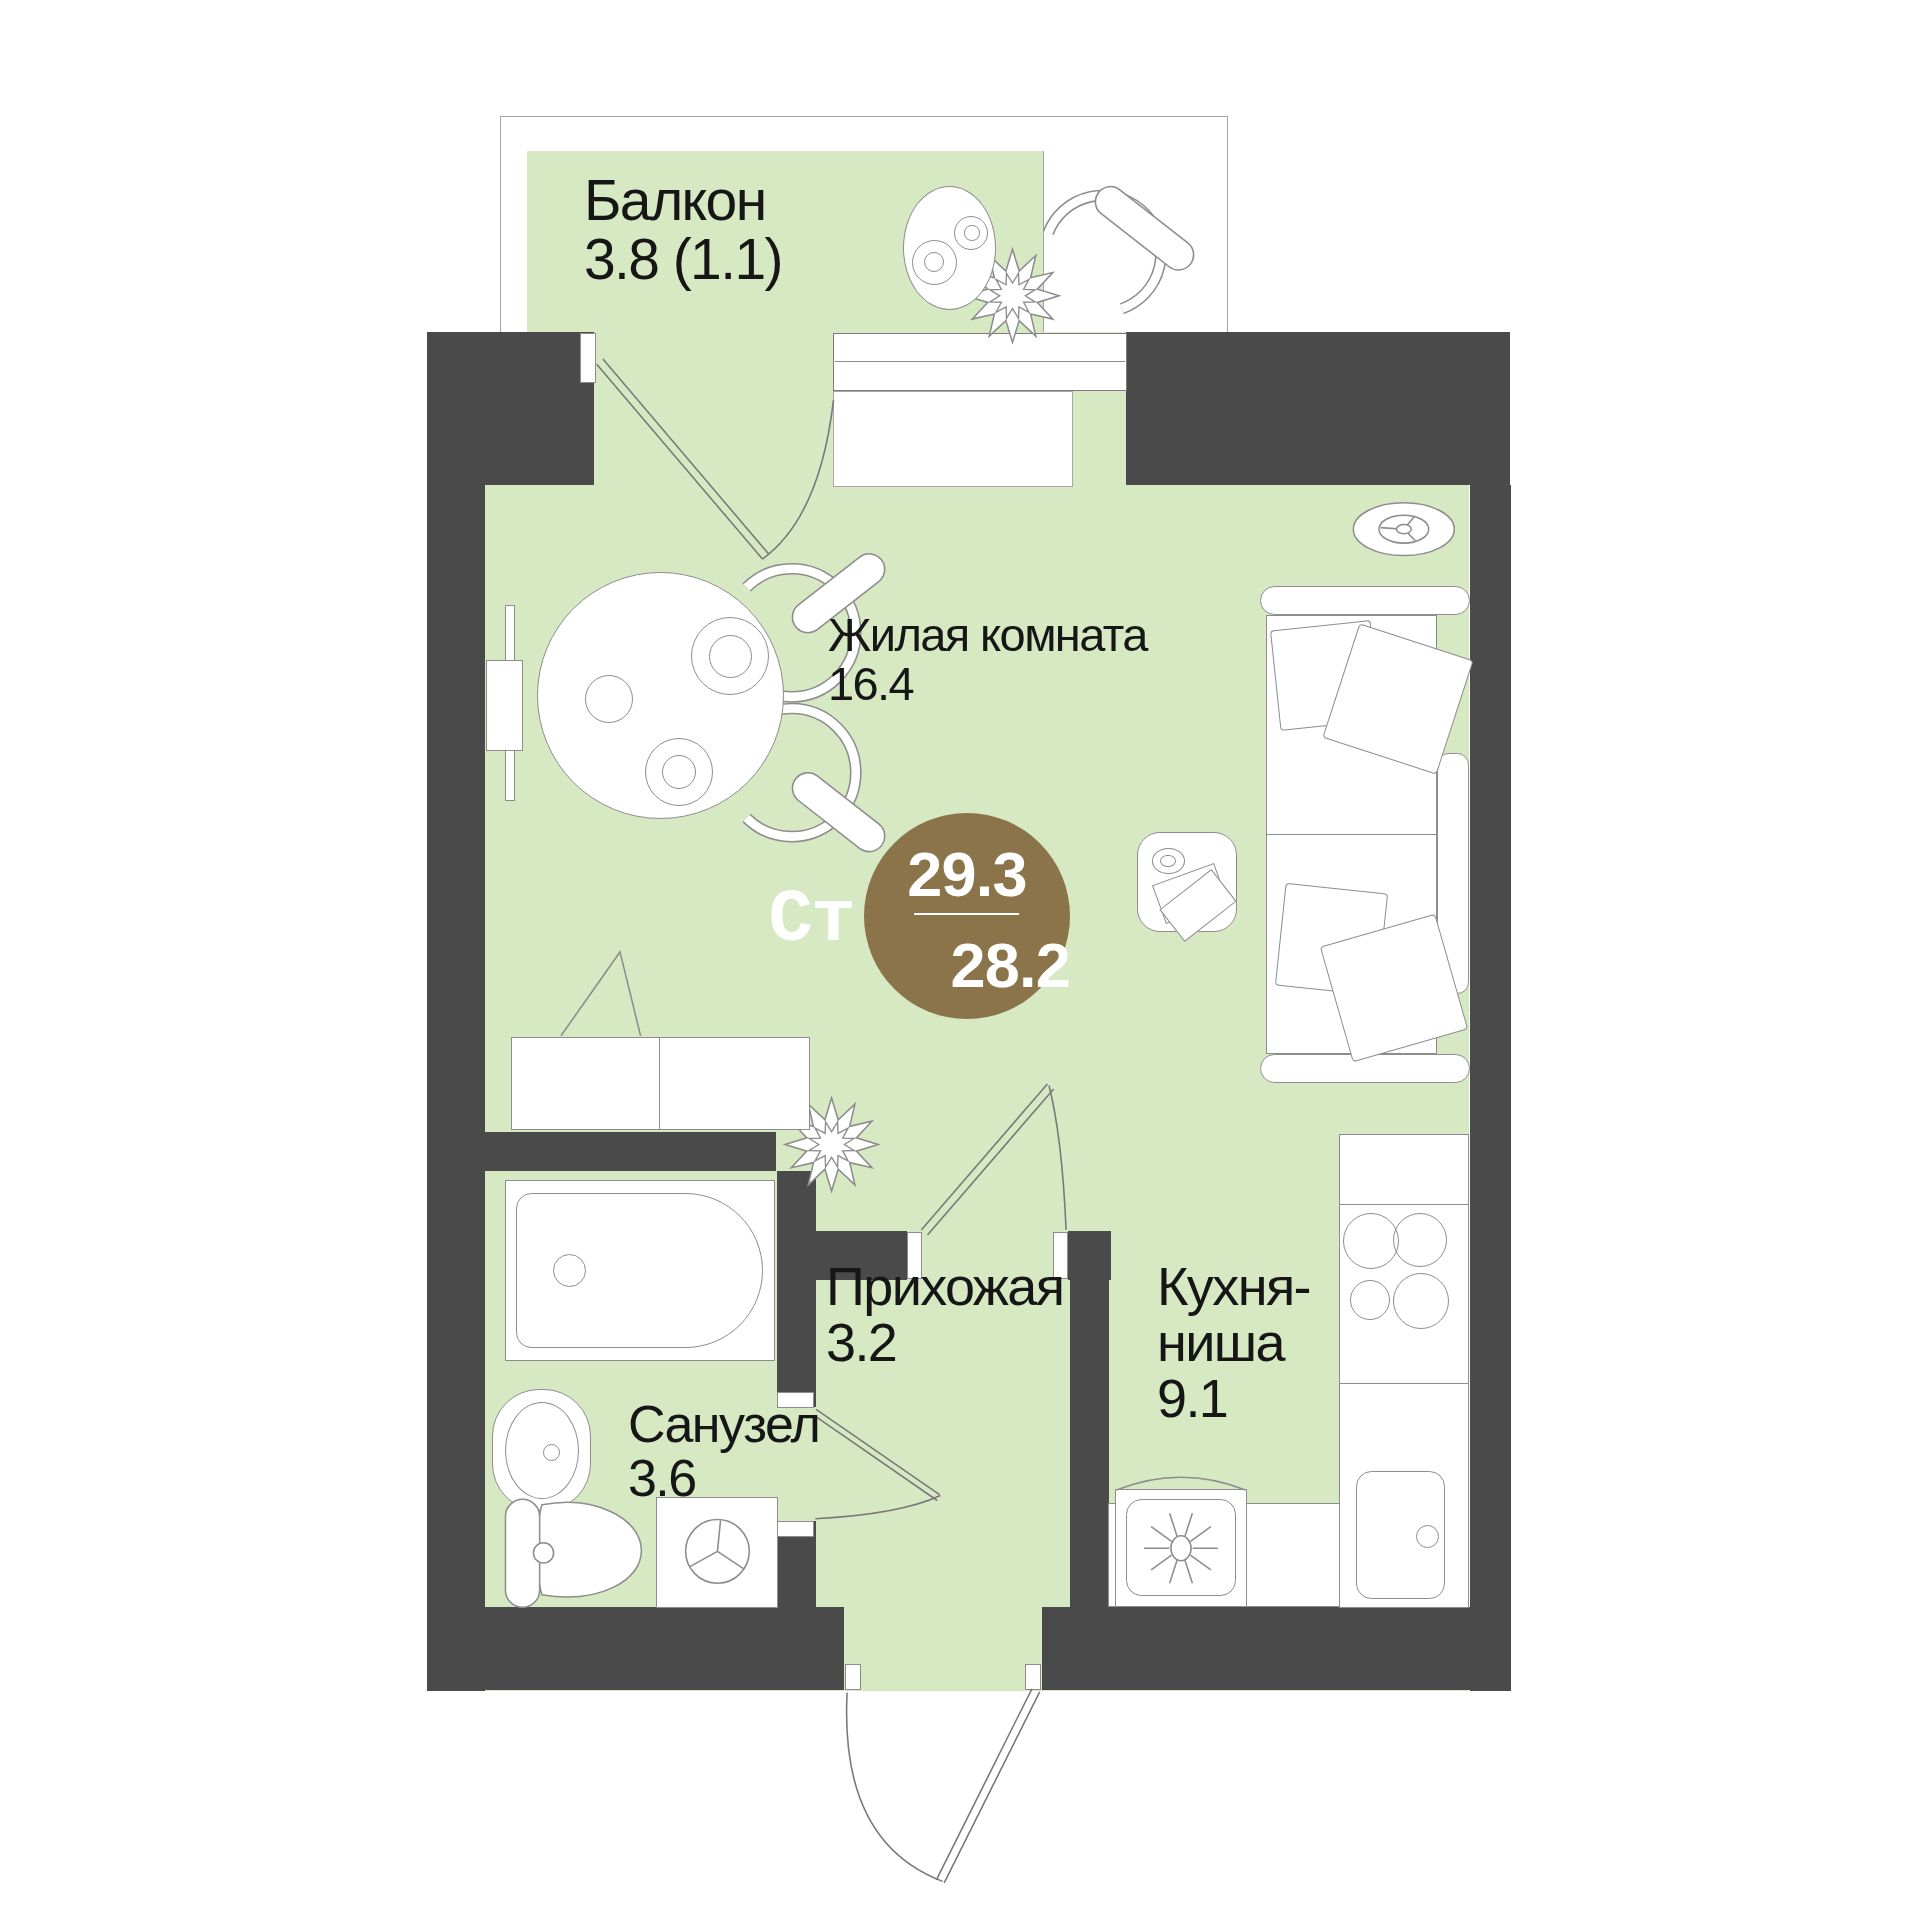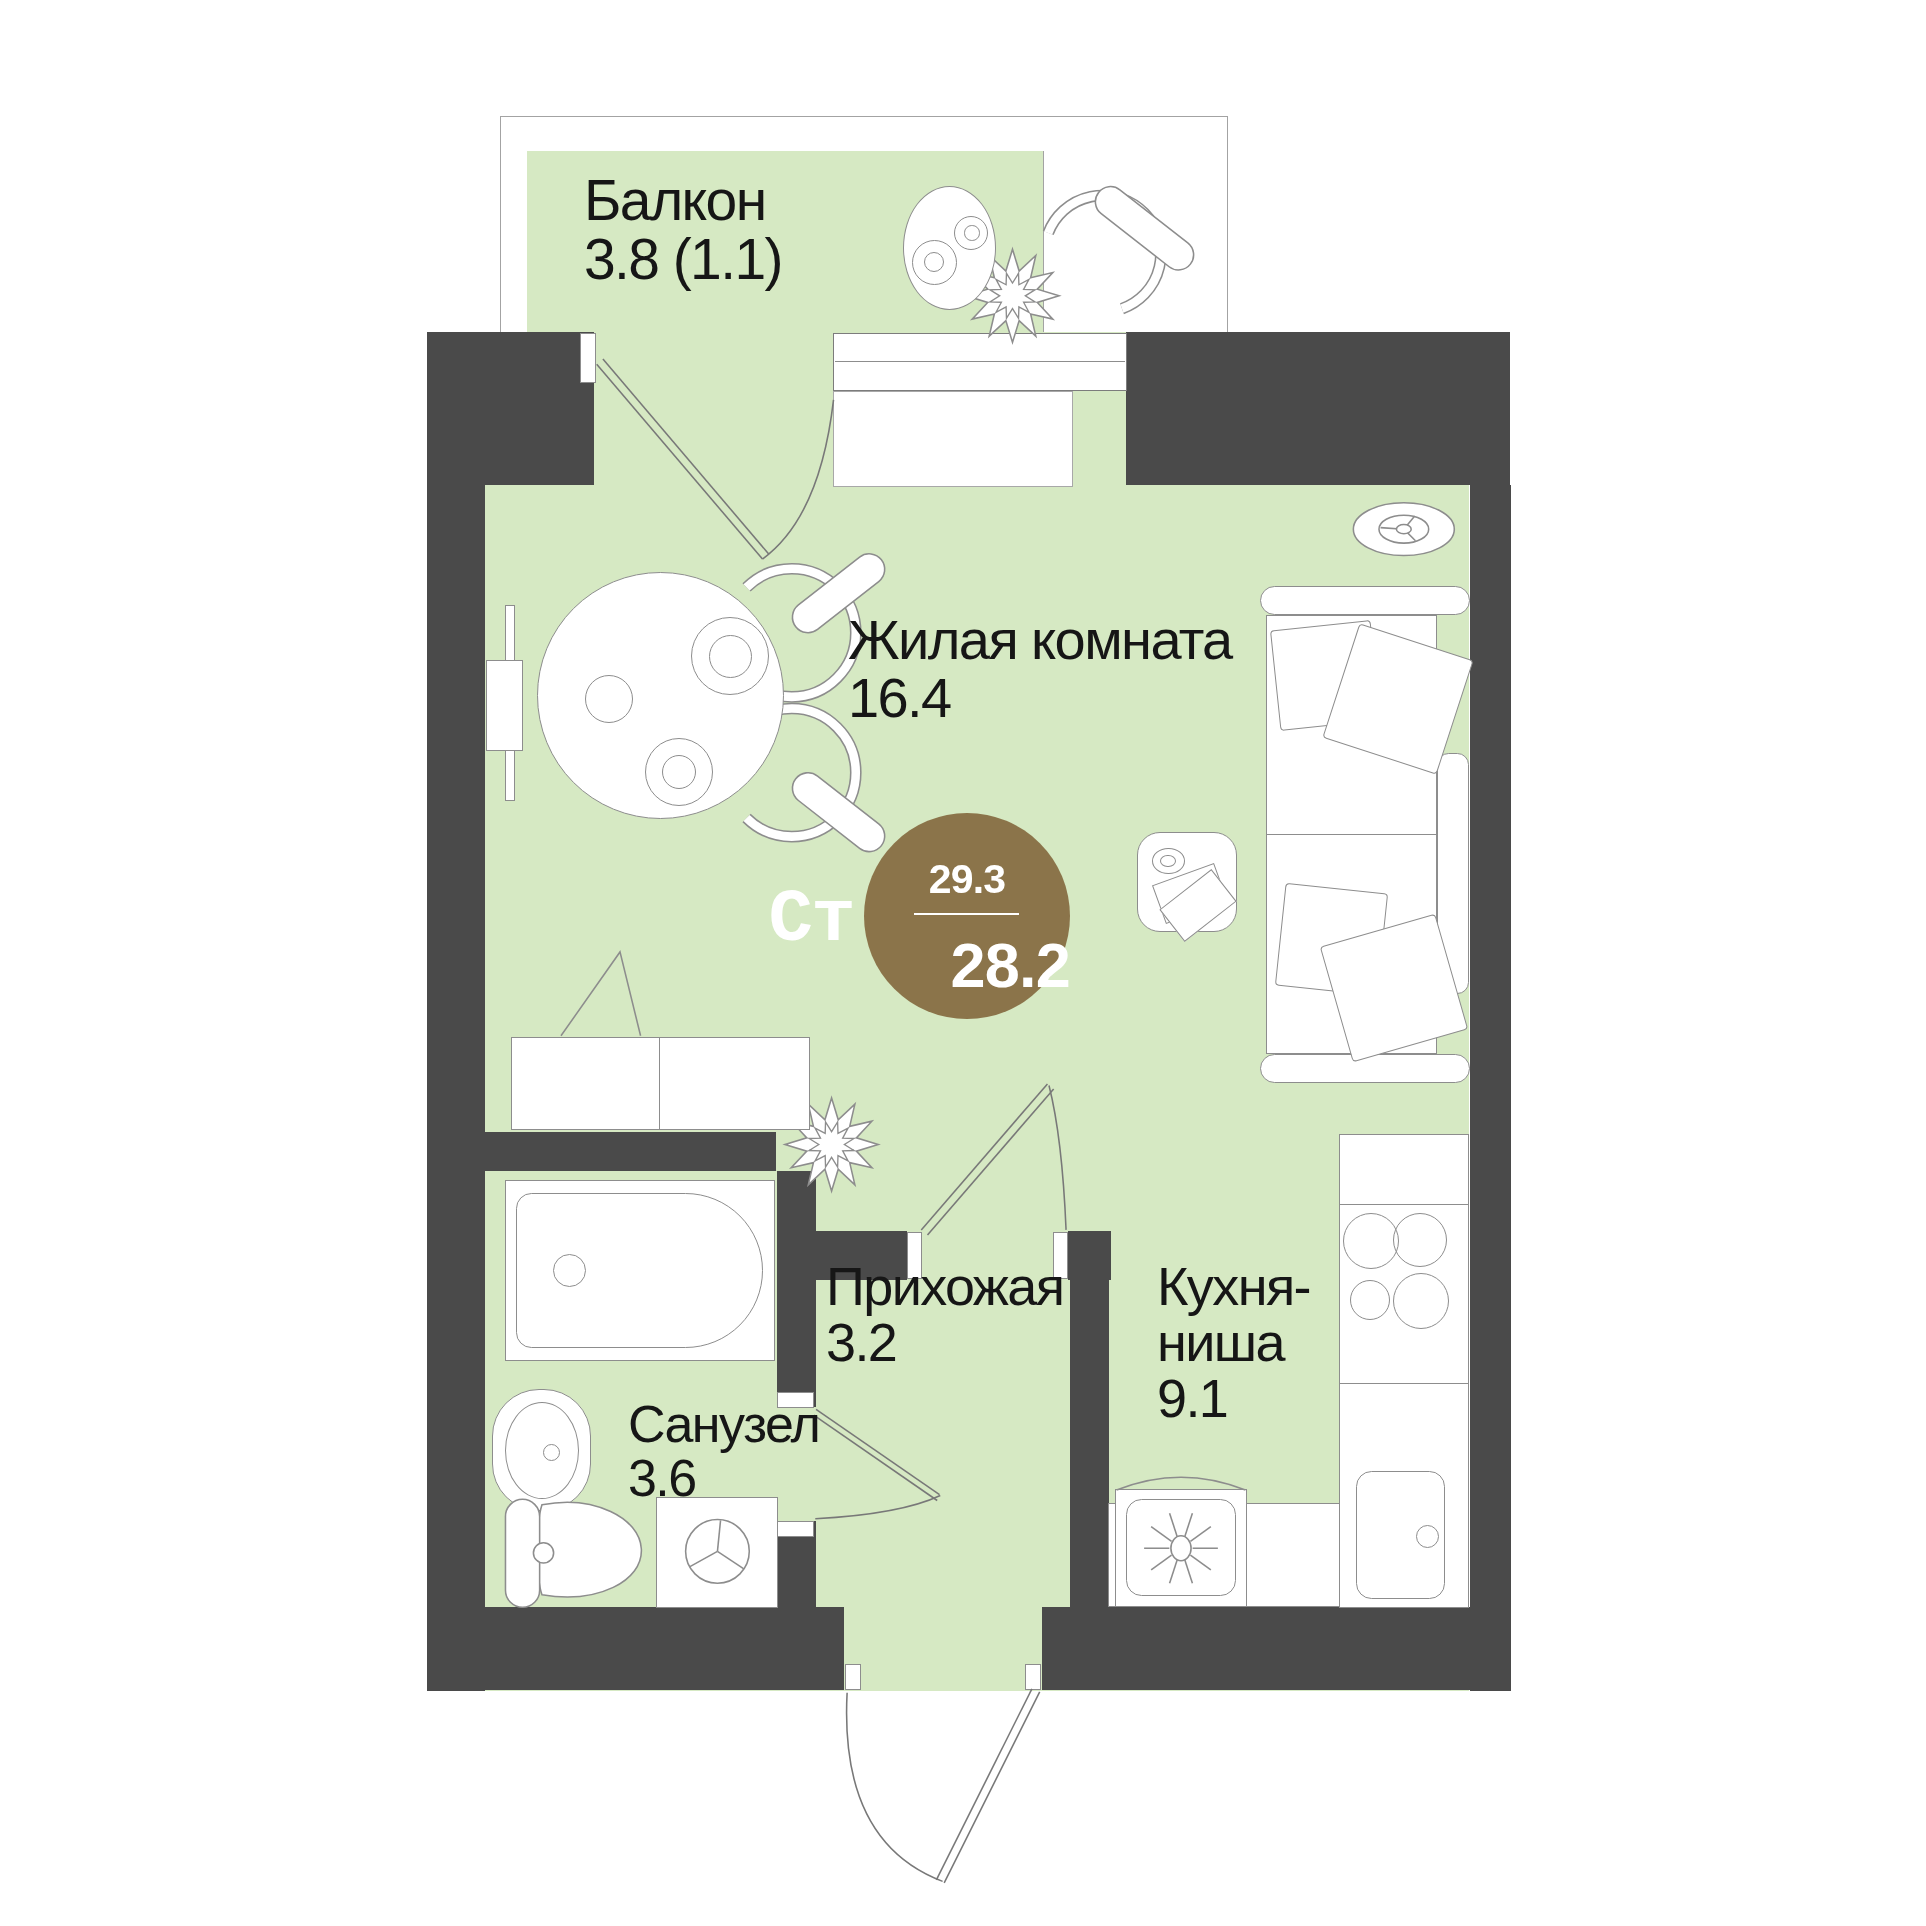--- a/index.html
+++ b/index.html
@@ -196,38 +196,38 @@
         <line x1="0" y1="0" x2="30" y2="30"></line>
         <line x1="0" y1="0" x2="-60" y2="-4"></line>
       <ellipse cx="0" cy="0" rx="19" ry="12" fill="#fff"></ellipse>
     </g>
   </svg>
 
   <div class="lbl" style="left:584px;top:171px;font-size:57px;">
     <div>Балкон</div>
     <div>3.8 (1.1)</div>
   </div>
-  <div class="lbl" style="left:848px;top:611px;font-size:56px;">
+  <div class="lbl" style="left:828px;top:611px;font-size:47px;">
     <div>Жилая комната</div>
     <div>16.4</div>
   </div>
   <div class="lbl" style="left:826px;top:1258px;font-size:54px;">
     <div>Прихожая</div>
     <div>3.2</div>
   </div>
   <div class="lbl" style="left:1157px;top:1258px;font-size:54px;">
     <div>Кухня-</div>
     <div>ниша</div>
     <div>9.1</div>
   </div>
   <div class="lbl" style="left:628px;top:1397px;font-size:52px;">
     <div>Санузел</div>
     <div>3.6</div>
   </div>
 
   <div class="abs" style="left:753px;top:878px;width:101px;text-align:right;color:#fff;font-weight:bold;font-size:74px;letter-spacing:-1.6px;">Ст</div>
   <div class="abs ring" style="left:864px;top:813px;width:206px;height:206px;background:var(--badge,#8b744a);"></div>
-  <div class="badge-num" style="left:864px;top:856px;width:206px;font-size:41px;">29.3</div>
+  <div class="badge-num" style="left:864px;top:838px;width:206px;font-size:63px;">29.3</div>
   <div class="abs" style="left:914px;top:913px;width:105px;height:2.3px;background:#fff;"></div>
   <div class="badge-num" style="left:864px;top:929px;width:206px;font-size:63px;text-align:right;">28.2</div>
 
 </div>
 
 
 </body></html>

